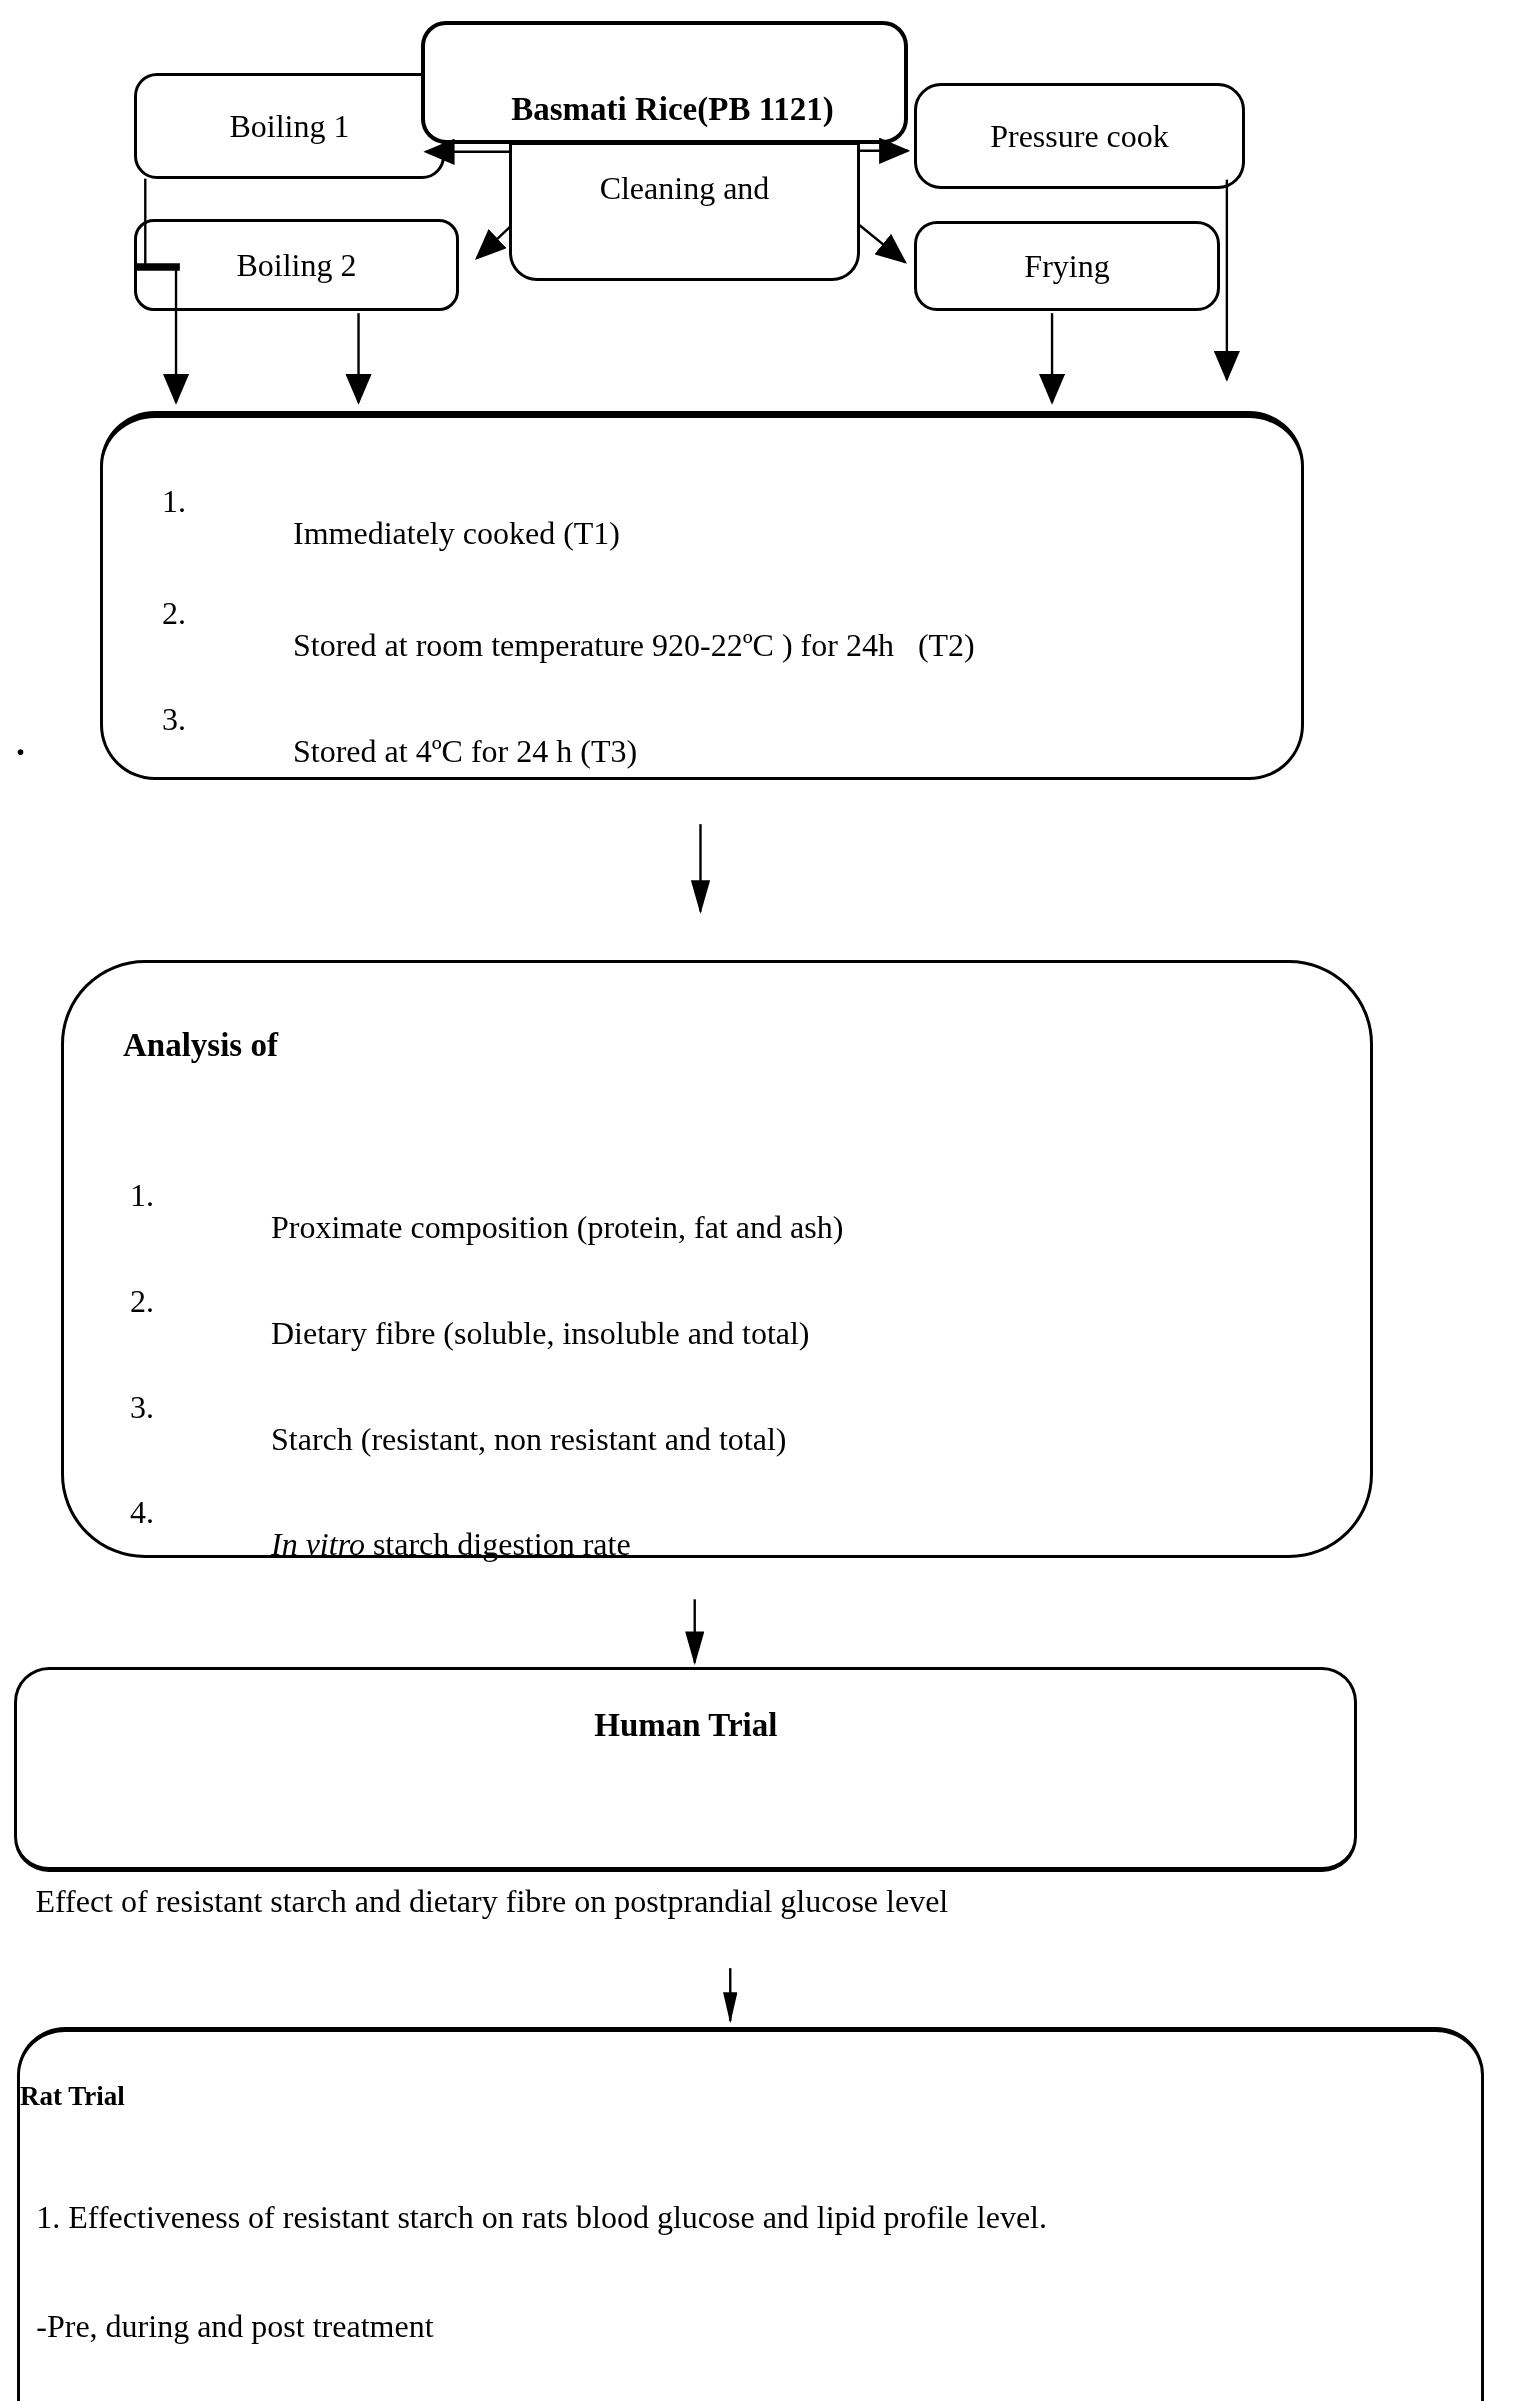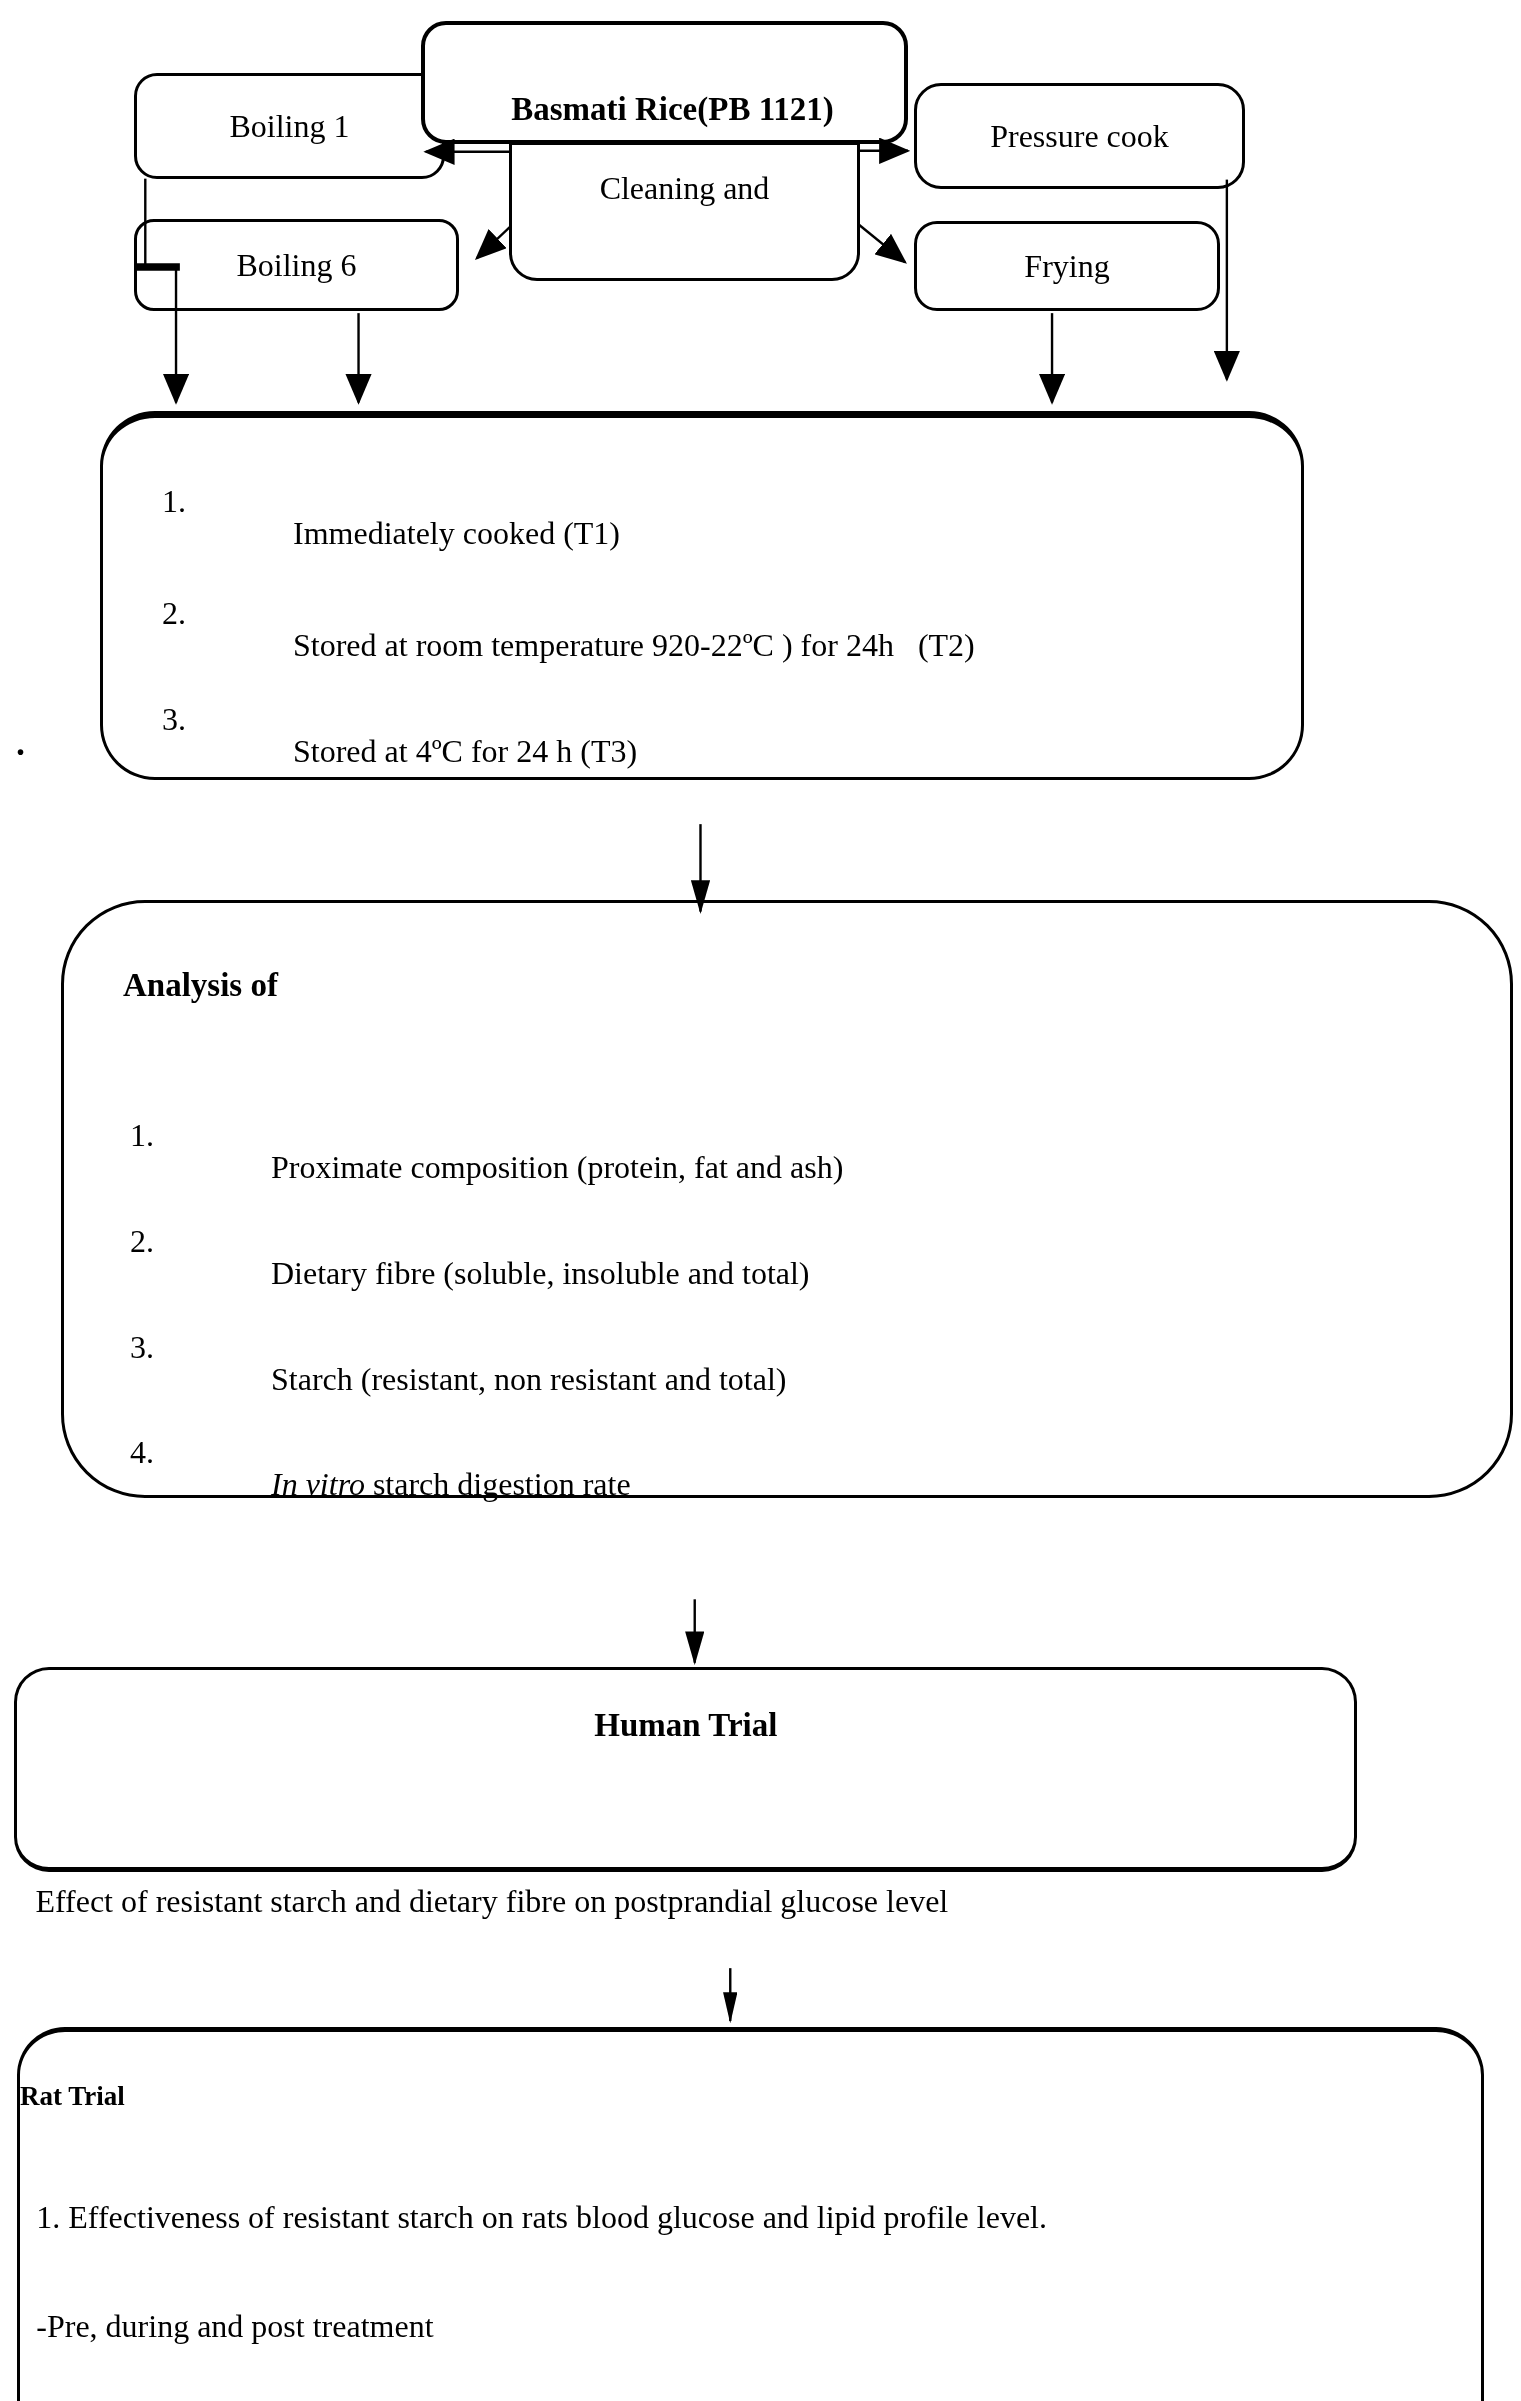--- a/index.html
+++ b/index.html
@@ -44,21 +44,21 @@
   #box-pressure { left: 914px; top: 83px; width: 331px; height: 106px; border-radius: 27px; z-index: 2; }
   #box-boiling2 { left: 134px; top: 219px; width: 325px; height: 92px; border-radius: 20px; z-index: 2; }
   #box-frying   { left: 914px; top: 221px; width: 306px; height: 90px; border-radius: 23px; z-index: 2; }
 
   
   #box-treatments {
     left: 100px; top: 411px; width: 1204px; height: 369px;
     border-top-width: 7.7px; border-radius: 55px; z-index: 1;
   }
   #box-analysis {
-    left: 61px; top: 900px; width: 1452px; height: 598px;
+    left: 61px; top: 960px; width: 1312px; height: 598px;
     border-radius: 84px; z-index: 1;
   }
   #box-human {
     left: 14.4px; top: 1667px; width: 1343px; height: 205px;
     border-bottom-width: 5.8px; border-radius: 35px; z-index: 1;
   }
   #box-rat {
     left: 17px; top: 2027px; width: 1467px; height: 439px;
     border-top-width: 5.8px; border-radius: 48px 48px 60px 60px; z-index: 1;
   }
@@ -122,21 +122,21 @@
 
   <div class="node center-label" id="box-boiling1">
     <span>Boiling 1</span>
   </div>
 
   <div class="node center-label" id="box-pressure">
     <span>Pressure cook</span>
   </div>
 
   <div class="node center-label" id="box-boiling2">
-    <span>Boiling 6</span>
+    <span>Boiling 2</span>
   </div>
 
   <div class="node center-label" id="box-frying">
     <span>Frying</span>
   </div>
 
   <div class="node" id="box-treatments">
     <div class="row r1">
       <span class="num">1.</span>
       <span class="txt">Immediately cooked (T1)</span>

